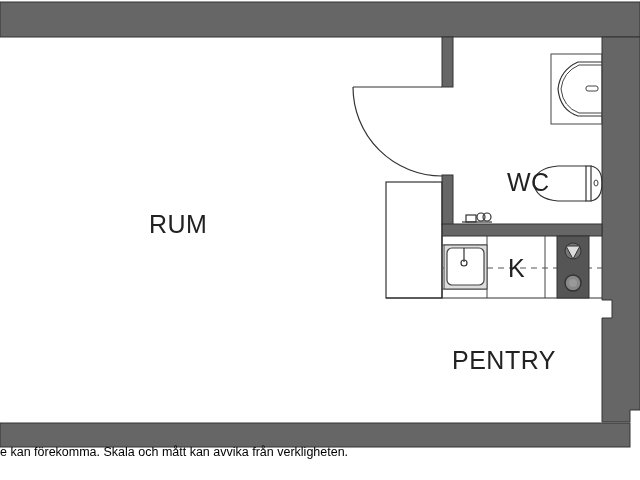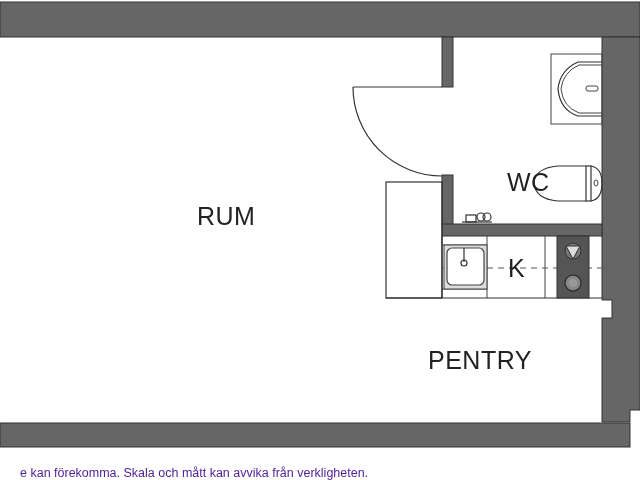--- a/index.html
+++ b/index.html
@@ -4,22 +4,22 @@
 <style>
   html, body { margin: 0; padding: 0; background: #ffffff; }
   body { width: 640px; height: 480px; position: relative; overflow: hidden;
          font-family: "Liberation Sans", sans-serif; }
   #plan { position: absolute; left: 0; top: 0; width: 640px; height: 480px; }
   .wall { fill: #666666; stroke: #333333; stroke-width: 1; }
   .line { fill: none; stroke: #333333; stroke-width: 1.2; }
   .thin { fill: none; stroke: #444444; stroke-width: 1; }
   .room-label { position: absolute; color: #222222; font-size: 25px; letter-spacing: 0.5px;
                 font-family: "Liberation Sans", sans-serif; line-height: 1; white-space: nowrap; }
-  .disclaimer { position: absolute; left: 0; top: 466px; font-size: 12.5px; color: #4c1d95;
-                white-space: nowrap; font-family: "Liberation Sans", sans-serif; padding-left: 20px; }
+  .disclaimer { position: absolute; left: 0; top: 445px; font-size: 12.5px; color: #000000;
+                white-space: nowrap; font-family: "Liberation Sans", sans-serif; }
 </style>
 </head>
 <body>
 
 <svg id="plan" viewBox="0 0 640 480" xmlns="http://www.w3.org/2000/svg">
 
   <g>
     <rect class="wall" x="0" y="2" width="640" height="35"></rect>
     <path class="wall" d="M602 37 L640 37 L640 410 L630 410 L630 422 L602 422 L602 318 L612 318 L612 300 L602 300 Z"></path>
     <rect class="wall" x="0" y="423" width="630" height="24"></rect>
@@ -79,18 +79,18 @@
 
   <g>
     <rect x="557" y="236" width="32" height="62" fill="#555555" stroke="#333333" stroke-width="1"></rect>
     <circle cx="573" cy="251" r="8" fill="#777777" stroke="#333333"></circle>
     <path d="M566 246 L580 246 L573 259 Z" fill="#dddddd" stroke="#333333" stroke-width="1"></path>
     <circle cx="573" cy="283" r="8" fill="#888888" stroke="#333333" stroke-width="1.5"></circle>
     <circle cx="573" cy="283" r="4" fill="#999999"></circle>
   </g>
 </svg>
 
-<div class="room-label" style="left:149px; top:204px;margin-left:48px;">RUM</div>
+<div class="room-label" style="left:149px; top:212px;">RUM</div>
 <div class="room-label" style="left:507px; top:131px;margin-top:39px;">WC</div>
 <div class="room-label" style="left:508px; top:256px;">K</div>
-<div class="room-label" style="left:428px; top:348px;">PENTRY</div>
+<div class="room-label" style="left:452px; top:348px;">PENTRY</div>
 
 <div class="disclaimer">e kan förekomma. Skala och mått kan avvika från verkligheten.</div>
 
 </body></html>

